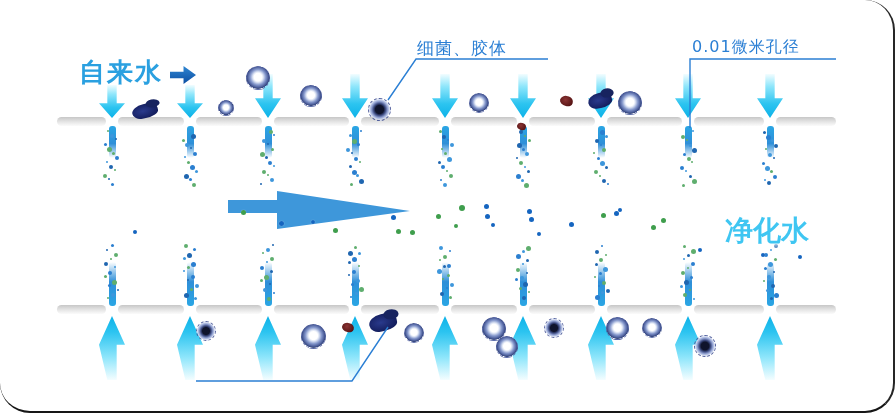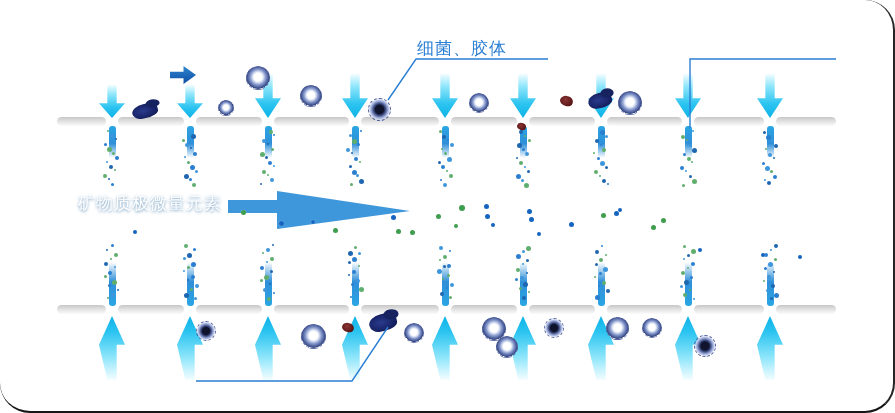--- a/index.html
+++ b/index.html
@@ -99,33 +99,35 @@
 
 <div class="frame">
 
   <div class="water"></div>
 
   <svg class="flow" width="895" height="413">
     <polygon id="flowpoly" points="228,200 277,200 277,191 410,211 277,229 277,213 228,213" fill="#3e97da"></polygon>
   </svg>
 
   <div class="healthy">
-    <div>矿物质极微量元素</div>
   </div>
 
+  <div class="purified">净化水</div>
 
   <svg class="lines" width="895" height="413">
     <polyline points="548,59 416,59 388,100"></polyline>
     <polyline points="836,59 690,59 690,128"></polyline>
     <polyline points="196,381 352,381 388,327"></polyline>
   </svg>
 
+  <div class="tap">自来水</div>
   <div class="tap-arrow"></div>
 
   <div class="lbl bacteria">细菌、胶体</div>
+  <div class="lbl pore">0.01微米孔径</div>
 
 <span class="mseg" style="left: 57px; top: 117px; width: 49px;"></span>
     <span class="mseg" style="left: 118px; top: 117px; width: 66px;"></span>
     <span class="mseg" style="left: 196px; top: 117px; width: 66px;"></span>
     <span class="mseg" style="left: 274px; top: 117px; width: 75px;"></span>
     <span class="mseg" style="left: 361px; top: 117px; width: 78px;"></span>
     <span class="mseg" style="left: 451px; top: 117px; width: 66px;"></span>
     <span class="mseg" style="left: 529px; top: 117px; width: 66px;"></span>
     <span class="mseg" style="left: 607px; top: 117px; width: 75px;"></span>
     <span class="mseg" style="left: 694px; top: 117px; width: 70px;"></span>

